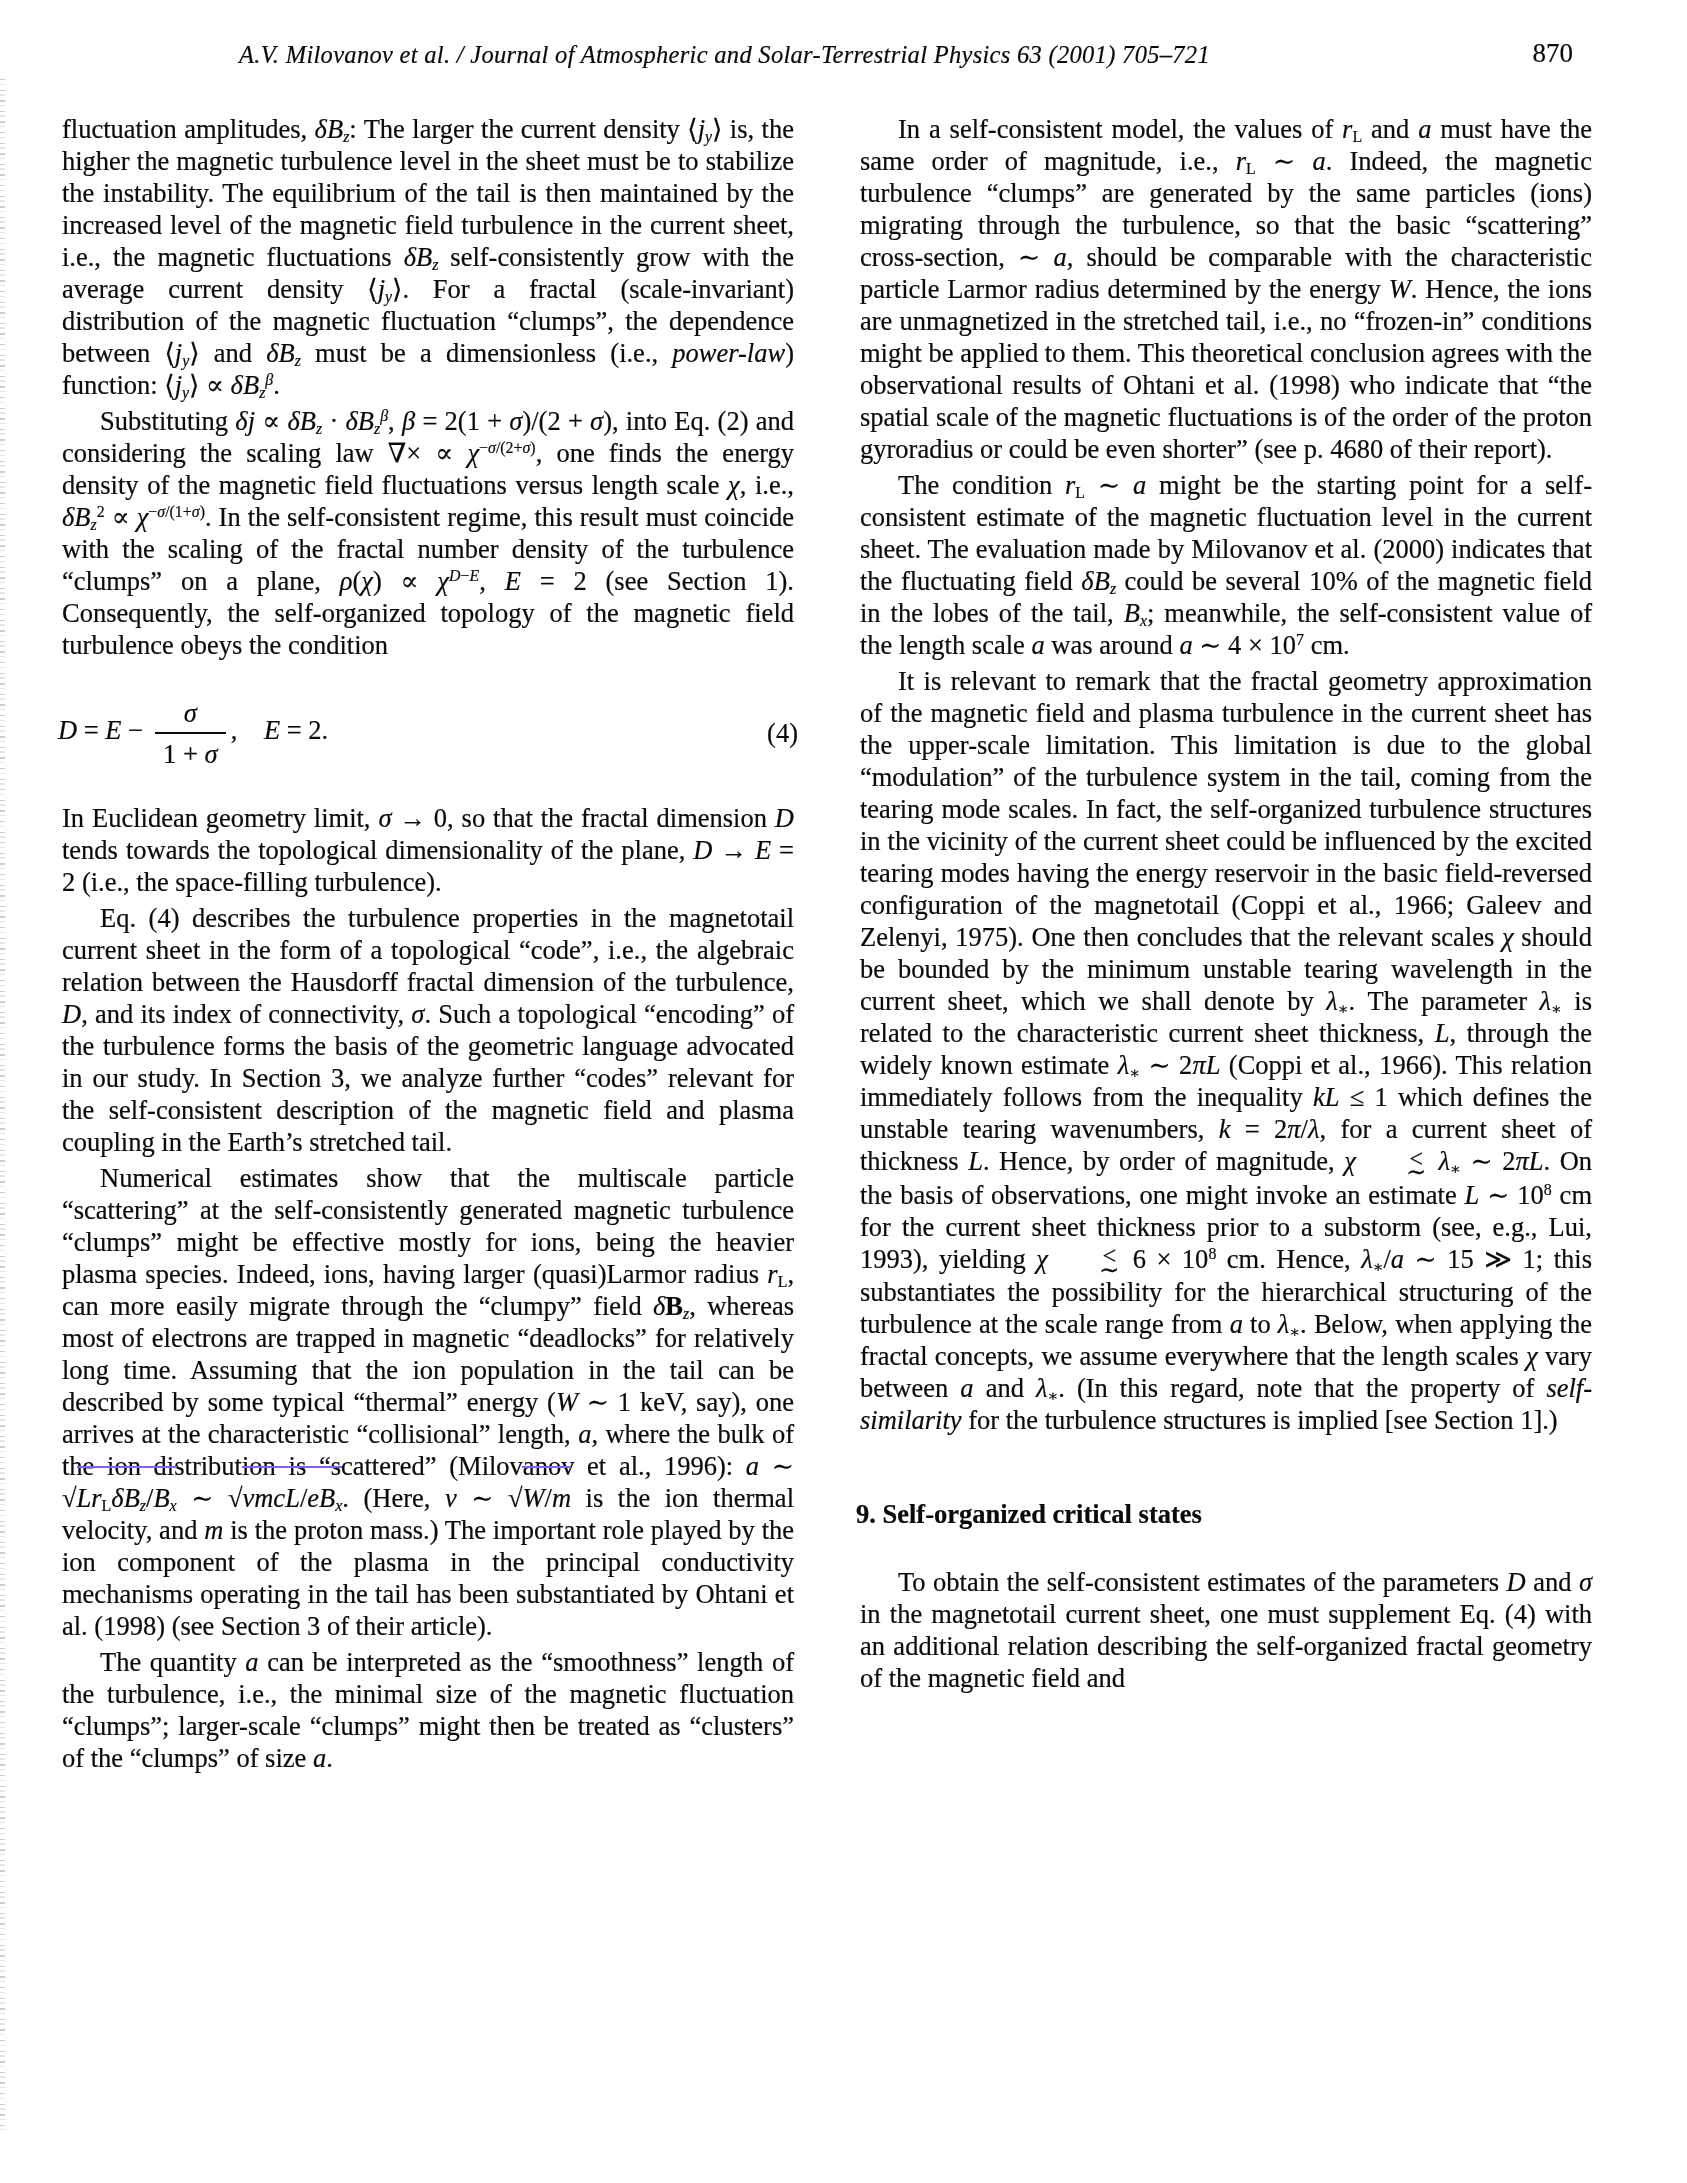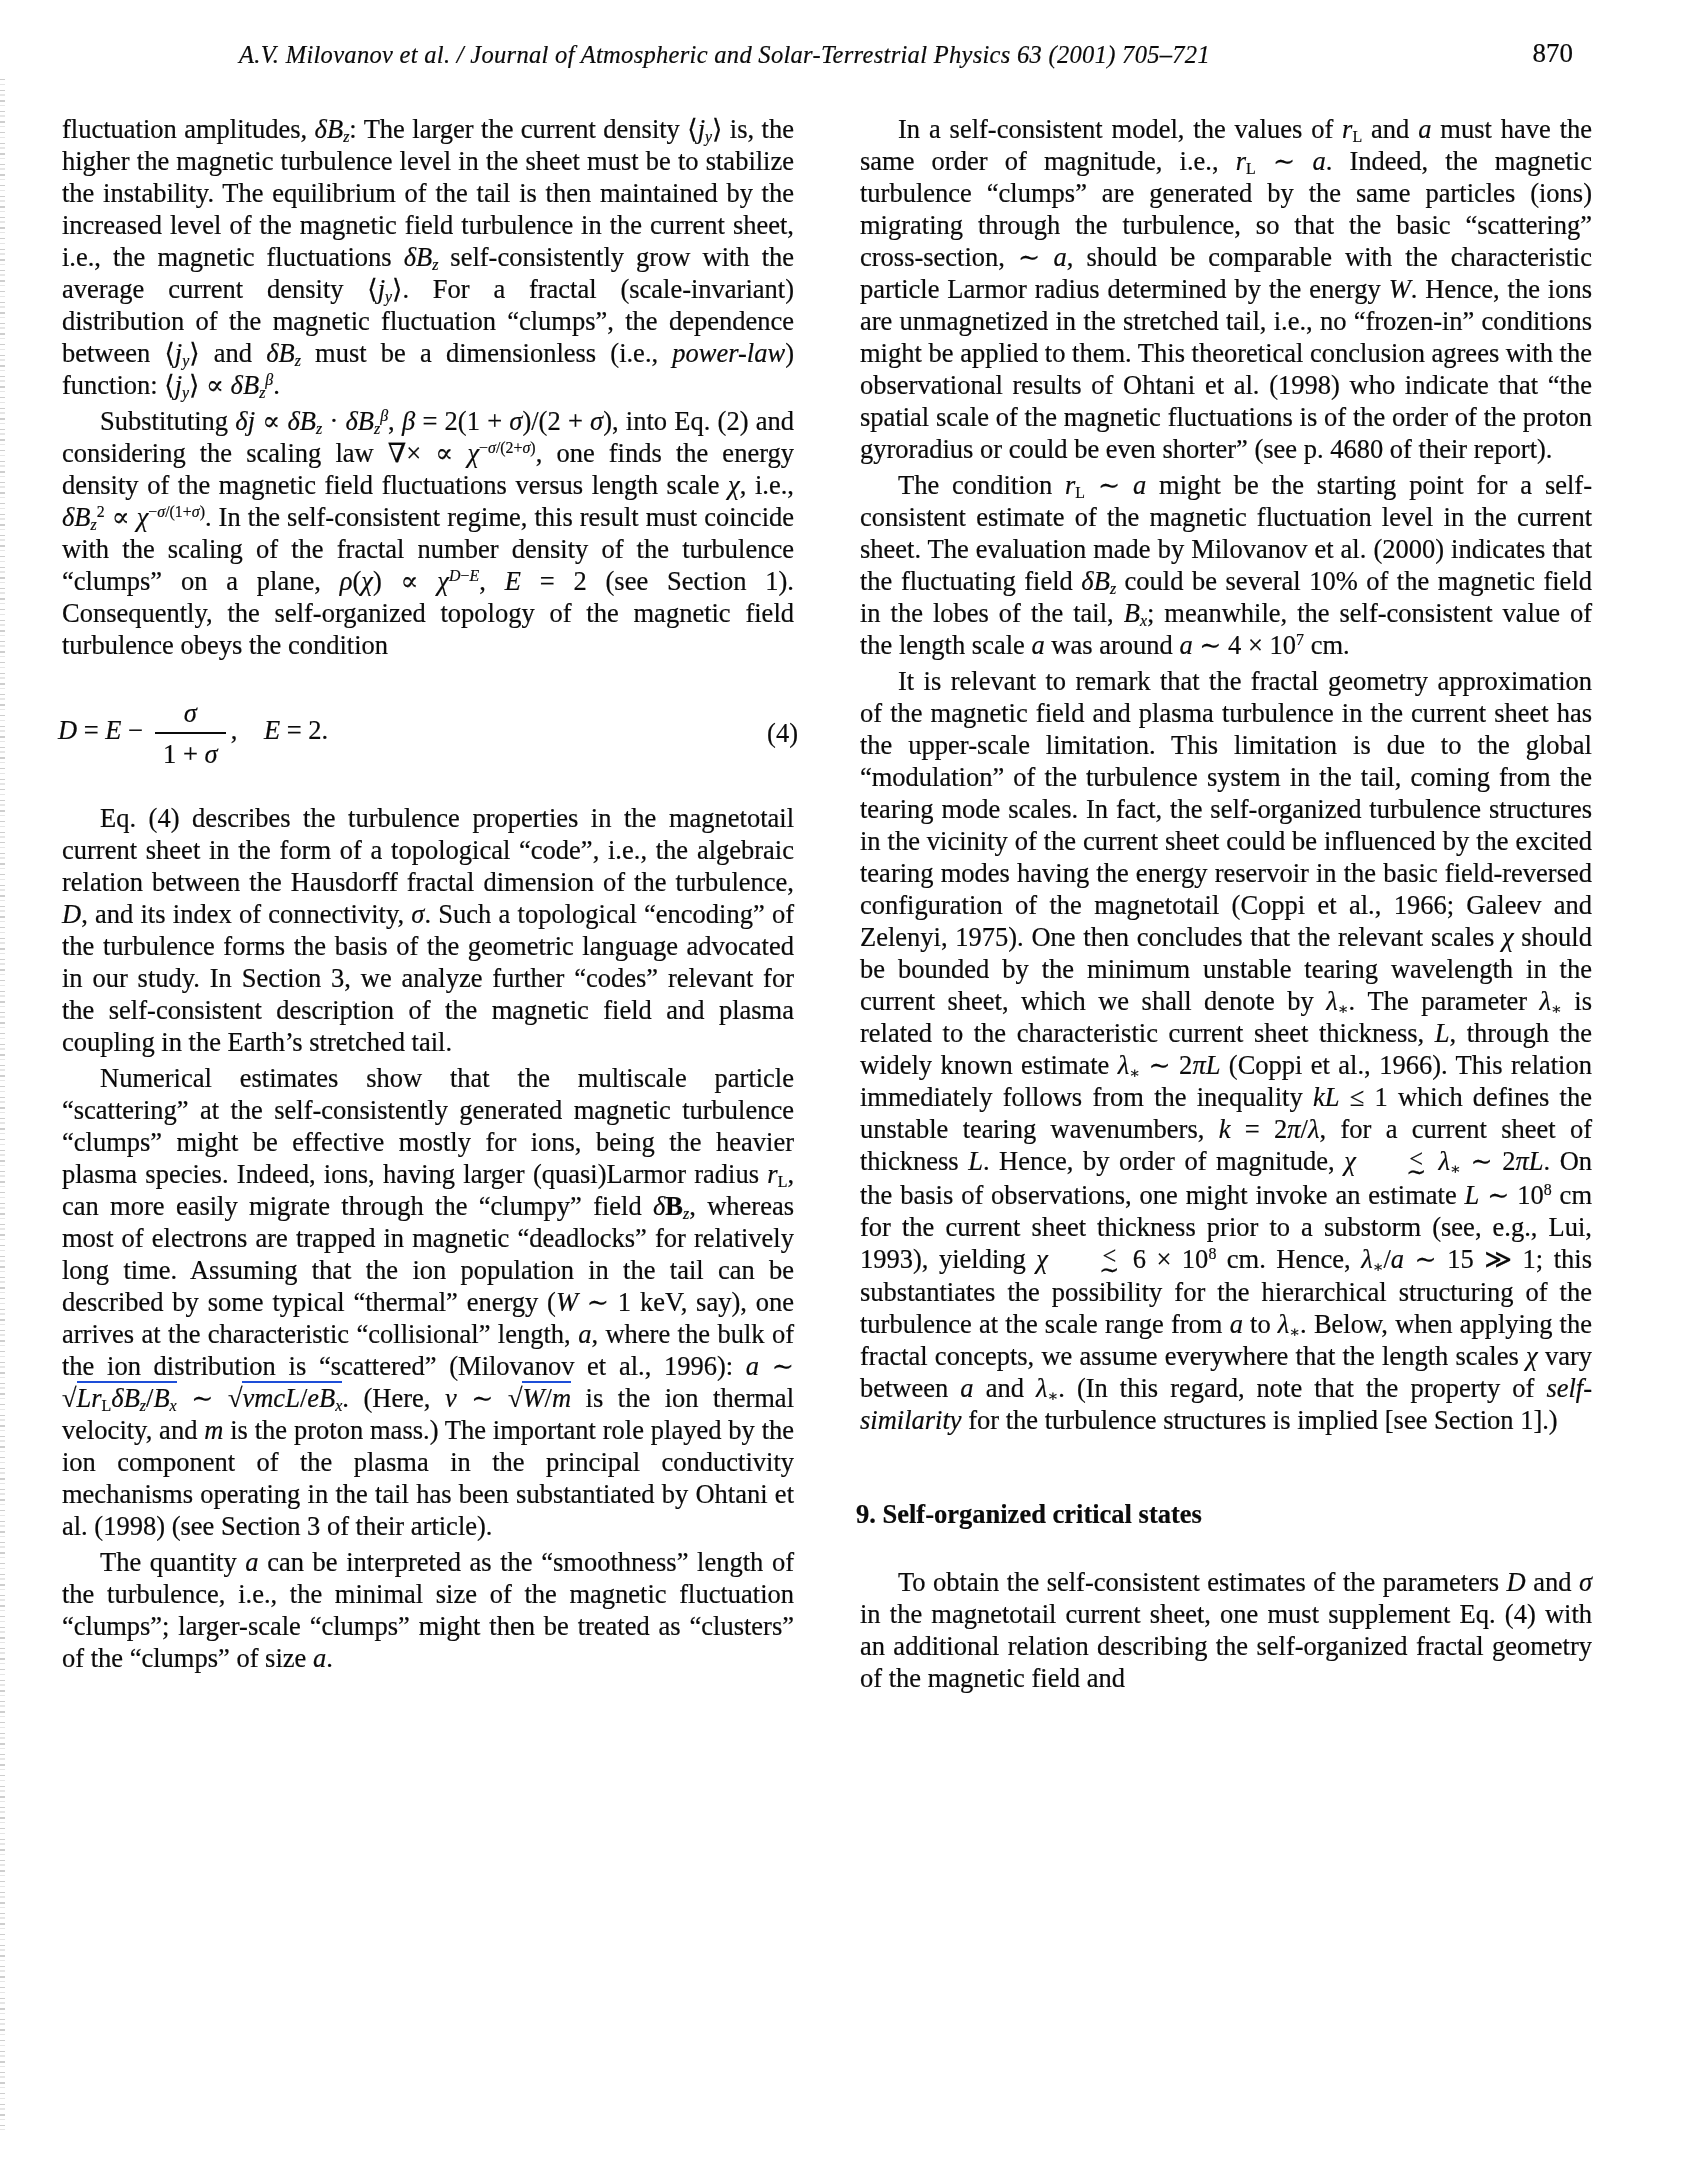--- a/index.html
+++ b/index.html
@@ -40,21 +40,21 @@
   sup{vertical-align:0.55em;}
   sub{vertical-align:-0.25em;}
   .equation{
     display:flex;justify-content:space-between;align-items:center;
     margin:36px 0 32px 0;text-indent:0;
   }
   .frac{display:inline-block;vertical-align:middle;text-align:center;margin:0 5.3px;}
   .frac .num{display:block;padding:0 8px 3.3px;border-bottom:2px solid #0b0b0b;}
   .frac .den{display:block;padding:3.3px 8px 0;}
   .sqrt{white-space:nowrap;}
-  .sqrt .bar{border-top:2px solid #1d4ed8;padding-top:0;}
+  .sqrt .bar{border-top:2px solid #8b5cf6;padding-top:15px;}
   .lsim{display:inline-block;text-align:center;vertical-align:-0.42em;line-height:.55;margin:0 2.6px;font-size:.92em;}
   .lsim span{display:block;}
   .section-heading{
     font-size:26.5px;font-weight:bold;margin:62px 0 36px 0;
     text-align:left;line-height:32px;
   }
 </style>
 </head>
 <body>
 
@@ -66,20 +66,21 @@
     <div class="page-number">870</div>
   </header>
 
   <div class="column left">
       <p class="para">fluctuation amplitudes, <i>δB</i><sub><i>z</i></sub>: The larger the current density ⟨<i>j</i><sub><i>y</i></sub>⟩ is, the higher the magnetic turbulence level in the sheet must be to stabilize the instability. The equilibrium of the tail is then maintained by the increased level of the magnetic field turbulence in the current sheet, i.e., the magnetic fluctuations <i>δB</i><sub><i>z</i></sub> self-consistently grow with the average current density ⟨<i>j</i><sub><i>y</i></sub>⟩. For a fractal (scale-invariant) distribution of the magnetic fluctuation “clumps”, the dependence between ⟨<i>j</i><sub><i>y</i></sub>⟩ and <i>δB</i><sub><i>z</i></sub> must be a dimensionless (i.e., <i>power-law</i>) function: ⟨<i>j</i><sub><i>y</i></sub>⟩ ∝ <i>δB</i><sub><i>z</i></sub><sup><i>β</i></sup>.</p>
       <p class="para indent">Substituting <i>δj</i> ∝ <i>δB</i><sub><i>z</i></sub> · <i>δB</i><sub><i>z</i></sub><sup><i>β</i></sup>, <i>β</i> = 2(1 + <i>σ</i>)/(2 + <i>σ</i>), into Eq. (2) and considering the scaling law ∇× ∝ <i>χ</i><sup>−<i>σ</i>/(2+<i>σ</i>)</sup>, one finds the energy density of the magnetic field fluctuations versus length scale <i>χ</i>, i.e., <i>δB</i><sub><i>z</i></sub><sup>2</sup> ∝ <i>χ</i><sup>−<i>σ</i>/(1+<i>σ</i>)</sup>. In the self-consistent regime, this result must coincide with the scaling of the fractal number density of the turbulence “clumps” on a plane, <i>ρ</i>(<i>χ</i>) ∝ <i>χ</i><sup><i>D</i>−<i>E</i></sup>, <i>E</i> = 2 (see Section 1). Consequently, the self-organized topology of the magnetic field turbulence obeys the condition</p>
       <div class="equation">
         <span class="eq-body"><i>D</i> = <i>E</i> − <span class="frac"><span class="num"><i>σ</i></span><span class="den">1 + <i>σ</i></span></span>,  <i>E</i> = 2.</span>
         <span class="eq-number">(4)</span>
       </div>
+      <p class="para">In Euclidean geometry limit, <i>σ</i> → 0, so that the fractal dimension <i>D</i> tends towards the topological dimensionality of the plane, <i>D</i> → <i>E</i> = 2 (i.e., the space-filling turbulence).</p>
       <p class="para indent">Eq. (4) describes the turbulence properties in the magnetotail current sheet in the form of a topological “code”, i.e., the algebraic relation between the Hausdorff fractal dimension of the turbulence, <i>D</i>, and its index of connectivity, <i>σ</i>. Such a topological “encoding” of the turbulence forms the basis of the geometric language advocated in our study. In Section 3, we analyze further “codes” relevant for the self-consistent description of the magnetic field and plasma coupling in the Earth’s stretched tail.</p>
       <p class="para indent">Numerical estimates show that the multiscale particle “scattering” at the self-consistently generated magnetic turbulence “clumps” might be effective mostly for ions, being the heavier plasma species. Indeed, ions, having larger (quasi)Larmor radius <i>r</i><sub>L</sub>, can more easily migrate through the “clumpy” field <i>δ</i><b>B</b><sub><i>z</i></sub>, whereas most of electrons are trapped in magnetic “deadlocks” for relatively long time. Assuming that the ion population in the tail can be described by some typical “thermal” energy (<i>W</i> ∼ 1 keV, say), one arrives at the characteristic “collisional” length, <i>a</i>, where the bulk of the ion distribution is “scattered” (Milovanov et al., 1996): <i>a</i> ∼ <span class="sqrt">√<span class="bar"><i>Lr</i><sub>L</sub><i>δB<sub>z</sub></i>/<i>B<sub>x</sub></i></span></span> ∼ <span class="sqrt">√<span class="bar"><i>vmcL</i>/<i>eB<sub>x</sub></i></span></span>. (Here, <i>v</i> ∼ <span class="sqrt">√<span class="bar"><i>W</i>/<i>m</i></span></span> is the ion thermal velocity, and <i>m</i> is the proton mass.) The important role played by the ion component of the plasma in the principal conductivity mechanisms operating in the tail has been substantiated by Ohtani et al. (1998) (see Section 3 of their article).</p>
       <p class="para indent">The quantity <i>a</i> can be interpreted as the “smoothness” length of the turbulence, i.e., the minimal size of the magnetic fluctuation “clumps”; larger-scale “clumps” might then be treated as “clusters” of the “clumps” of size <i>a</i>.</p>
     </div>
   <div class="column right">
       <p class="para indent">In a self-consistent model, the values of <i>r</i><sub>L</sub> and <i>a</i> must have the same order of magnitude, i.e., <i>r</i><sub>L</sub> ∼ <i>a</i>. Indeed, the magnetic turbulence “clumps” are generated by the same particles (ions) migrating through the turbulence, so that the basic “scattering” cross-section, ∼ <i>a</i>, should be comparable with the characteristic particle Larmor radius determined by the energy <i>W</i>. Hence, the ions are unmagnetized in the stretched tail, i.e., no “frozen-in” conditions might be applied to them. This theoretical conclusion agrees with the observational results of Ohtani et al. (1998) who indicate that “the spatial scale of the magnetic fluctuations is of the order of the proton gyroradius or could be even shorter” (see p. 4680 of their report).</p>
       <p class="para indent">The condition <i>r</i><sub>L</sub> ∼ <i>a</i> might be the starting point for a self-consistent estimate of the magnetic fluctuation level in the current sheet. The evaluation made by Milovanov et al. (2000) indicates that the fluctuating field <i>δB</i><sub><i>z</i></sub> could be several 10% of the magnetic field in the lobes of the tail, <i>B</i><sub><i>x</i></sub>; meanwhile, the self-consistent value of the length scale <i>a</i> was around <i>a</i> ∼ 4 × 10<sup>7</sup> cm.</p>
       <p class="para indent">It is relevant to remark that the fractal geometry approximation of the magnetic field and plasma turbulence in the current sheet has the upper-scale limitation. This limitation is due to the global “modulation” of the turbulence system in the tail, coming from the tearing mode scales. In fact, the self-organized turbulence structures in the vicinity of the current sheet could be influenced by the excited tearing modes having the energy reservoir in the basic field-reversed configuration of the magnetotail (Coppi et al., 1966; Galeev and Zelenyi, 1975). One then concludes that the relevant scales <i>χ</i> should be bounded by the minimum unstable tearing wavelength in the current sheet, which we shall denote by <i>λ</i><sub>∗</sub>. The parameter <i>λ</i><sub>∗</sub> is related to the characteristic current sheet thickness, <i>L</i>, through the widely known estimate <i>λ</i><sub>∗</sub> ∼ 2<i>πL</i> (Coppi et al., 1966). This relation immediately follows from the inequality <i>kL</i> ≤ 1 which defines the unstable tearing wavenumbers, <i>k</i> = 2<i>π</i>/<i>λ</i>, for a current sheet of thickness <i>L</i>. Hence, by order of magnitude, <i>χ</i> <span class="lsim"><span>&lt;</span><span>∼</span></span> <i>λ</i><sub>∗</sub> ∼ 2<i>πL</i>. On the basis of observations, one might invoke an estimate <i>L</i> ∼ 10<sup>8</sup> cm for the current sheet thickness prior to a substorm (see, e.g., Lui, 1993), yielding <i>χ</i> <span class="lsim"><span>&lt;</span><span>∼</span></span> 6 × 10<sup>8</sup> cm. Hence, <i>λ</i><sub>∗</sub>/<i>a</i> ∼ 15 ≫ 1; this substantiates the possibility for the hierarchical structuring of the turbulence at the scale range from <i>a</i> to <i>λ</i><sub>∗</sub>. Below, when applying the fractal concepts, we assume everywhere that the length scales <i>χ</i> vary between <i>a</i> and <i>λ</i><sub>∗</sub>. (In this regard, note that the property of <i>self-similarity</i> for the turbulence structures is implied [see Section 1].)</p>
       <h2 class="section-heading">9. Self-organized critical states</h2>
       <p class="para indent">To obtain the self-consistent estimates of the parameters <i>D</i> and <i>σ</i> in the magnetotail current sheet, one must supplement Eq. (4) with an additional relation describing the self-organized fractal geometry of the magnetic field and</p>

